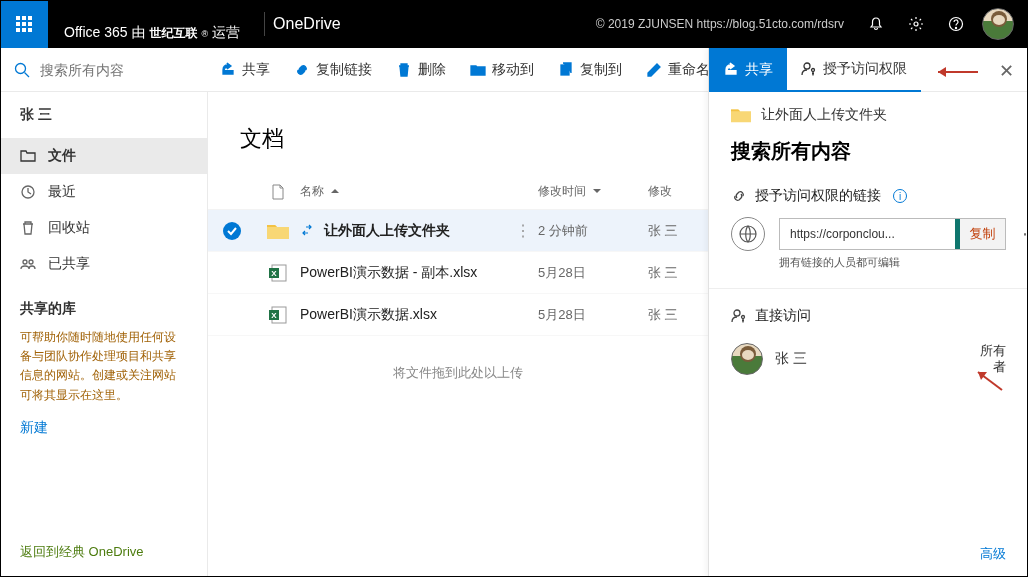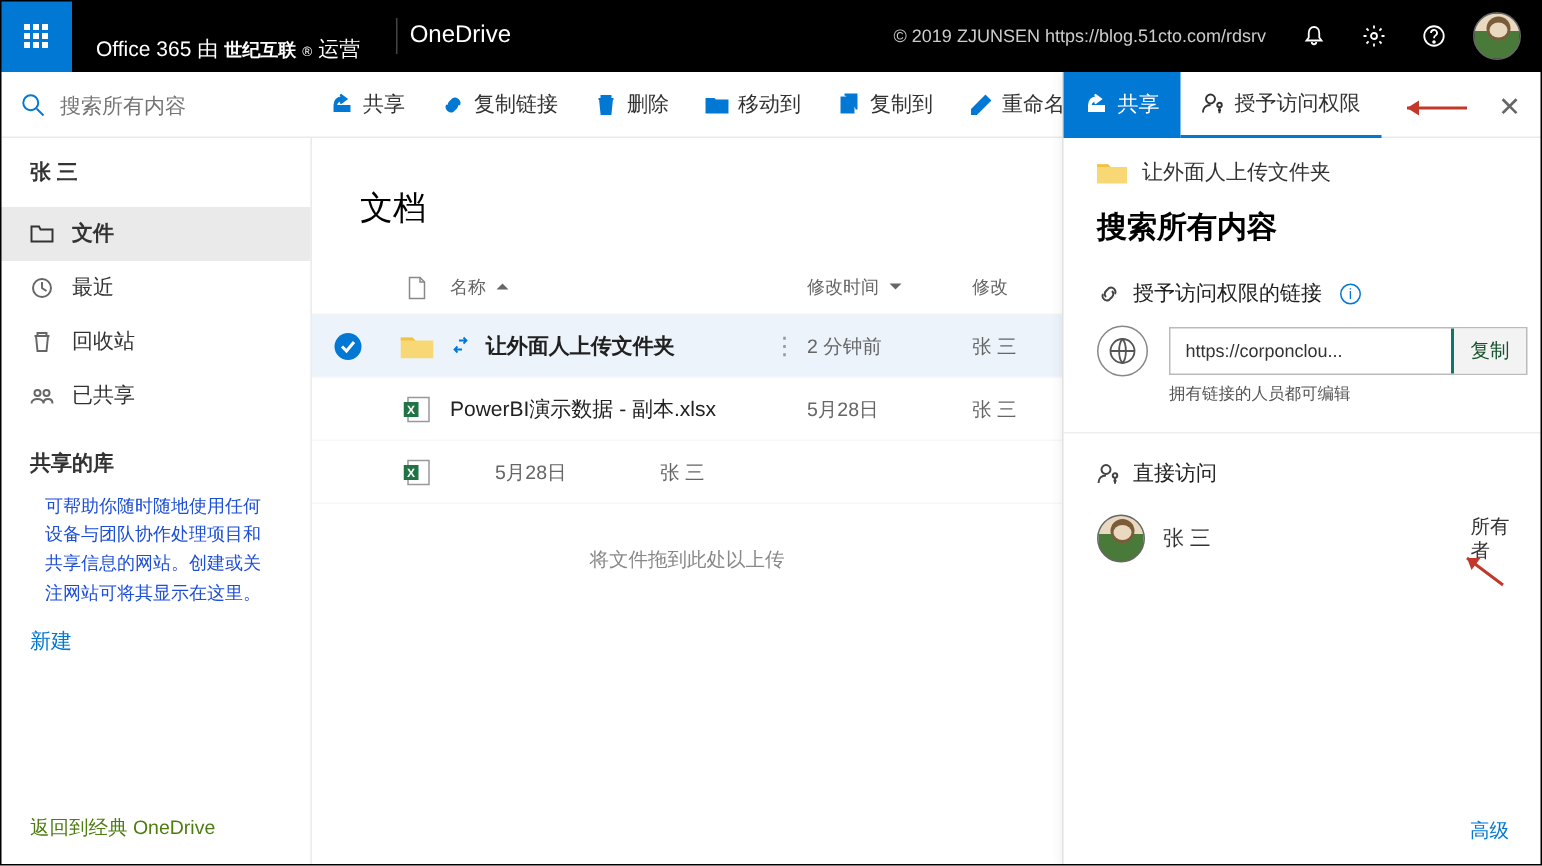--- a/index.html
+++ b/index.html
@@ -29,21 +29,21 @@
   .cmd svg { fill:#0078d4; }
 
   
   .leftnav { position:absolute; top:92px; left:0; width:208px; bottom:0; border-right:1px solid #eaeaea; display:flex; flex-direction:column; }
   .nav-user { padding: 14px 20px; font-weight:600; font-size:14px; color:#333; }
   .nav-item { display:flex; align-items:center; gap:12px; padding: 9px 20px; font-size:14px; color:#333; cursor:pointer; }
   .nav-item.active { background:#eaeaea; font-weight:600; }
   .nav-item svg { width:16px; height:16px; fill:none; stroke:#666; stroke-width:1.3; }
   .nav-item.active svg { stroke:#333; }
   .nav-section { padding: 18px 20px 6px; font-weight:600; font-size:14px; color:#333; }
-  .nav-help { padding: 4px 30px; font-size:12px; color:#1d4ed8; line-height:1.6; }
+  .nav-help { padding: 4px 20px; font-size:12px; color:#a16207; line-height:1.6; }
   .nav-newlink { padding: 10px 20px; color:#0078d4; font-size:14px; }
   .nav-footer { margin-top:auto; padding: 16px 20px; color:#4d7c0f; font-size:13px; }
 
   
   .main { position:absolute; left:208px; top:92px; right:320px; bottom:0; padding: 8px 0 0 0; }
   .page-title { font-size:22px; font-weight:400; padding: 24px 0 20px 32px; }
   .thead { display:flex; align-items:center; height:36px; font-size:12px; color:#666; border-bottom:1px solid #f3f3f3; }
   .col-check { width:48px; text-align:center; }
   .col-icon { width:44px; display:flex; align-items:center; justify-content:center; }
   .col-name { flex:1; }
@@ -77,28 +77,28 @@
   .rfolder { display:flex; align-items:center; gap:10px; font-size:14px; color:#333; }
   .rtitle { font-size:20px; font-weight:600; margin:14px 0 22px; }
   .rsubhead { display:flex; align-items:center; gap:8px; font-size:14px; color:#212121; margin: 6px 0 12px; }
   .rsubhead svg { width:16px; height:16px; fill:none; stroke:#444; stroke-width:1.3; }
   .info-ic { width:14px; height:14px; border:1px solid #0078d4; border-radius:50%; display:inline-flex; align-items:center; justify-content:center; color:#0078d4; font-size:10px; margin-left:4px; }
   .linkrow { display:flex; align-items:center; gap:14px; margin:8px 0 4px; }
   .globe { width:34px; height:34px; border:1px solid #888; border-radius:50%; display:flex; align-items:center; justify-content:center; flex-shrink:0; }
   .globe svg { width:20px; height:20px; fill:none; stroke:#555; stroke-width:1.2; }
   .linkbox { flex:1; display:flex; border:1px solid #bbb; height:32px; }
   .linkbox input { flex:1; border:none; outline:none; padding:0 10px; font-size:12px; color:#333; background:transparent; }
-  .copybtn { width:50px; border-left:2px solid #0f766e; background:#f3f3f3; font-size:13px; color:#14532d; display:flex; align-items:center; justify-content:center; cursor:pointer;margin-left:12px; }
+  .copybtn { width:50px; border-left:5px solid #0f766e; background:#f3f3f3; font-size:13px; color:#c2410c; display:flex; align-items:center; justify-content:center; cursor:pointer; }
   .more-dots { font-size:18px; color:#666; cursor:pointer; padding:0 2px; letter-spacing:1px; }
   .linknote { font-size:11px; color:#555; margin-left:48px; margin-top:4px; }
   .sep { height:1px; background:#eee; margin:18px -22px; }
   .person-row { display:flex; align-items:center; gap:12px; padding:6px 0; }
   .person-row .avatar { margin:0; }
   .person-name { flex:1; font-size:14px; color:#333; }
-  .role { font-size:13px; color:#333; width:26px; text-align:left; line-height:1.2; }
+  .role { font-size:13px; color:#333; width:26px; text-align:right; line-height:1.2; }
   .arrow2 { position:absolute; right:22px; top:320px; }
   .adv-link { position:absolute; right:22px; bottom:14px; color:#0078d4; font-size:13px; cursor:pointer;text-align:right; }
   
   .frame { position:absolute; inset:0; border:1px solid #000; pointer-events:none; }
 </style>
 </head>
 <body>
 
 <div class="topbar">
   <div class="waffle">
@@ -297,20 +297,21 @@
 
   <div class="row">
     <div class="col-check"></div>
     <div class="col-icon">
       <svg class="xlsx-ic" viewBox="0 0 18 18">
           <rect x="3" y="1" width="14" height="16" fill="#fff" stroke="#999"></rect>
           <rect x="0" y="4" width="10" height="10" fill="#217346"></rect>
           <text x="5" y="12" text-anchor="middle" fill="#fff" font-size="8" font-weight="bold">X</text>
         </svg>
     </div>
+    <div class="col-name">PowerBI演示数据.xlsx</div>
     <div class="row-more"></div>
     <div class="col-date">5月28日</div>
     <div class="col-by">张 三</div>
   </div>
 
   <div class="drop-hint">将文件拖到此处以上传</div>
 </div>
 
 <div class="rpanel">
   <div class="rtabs">

